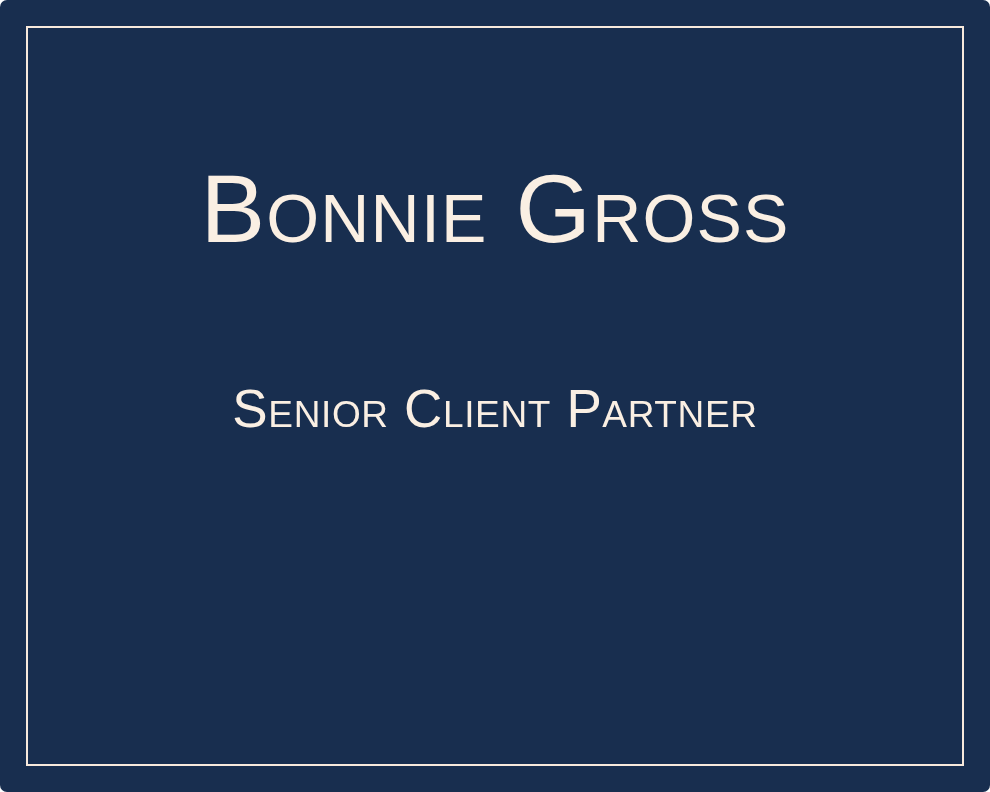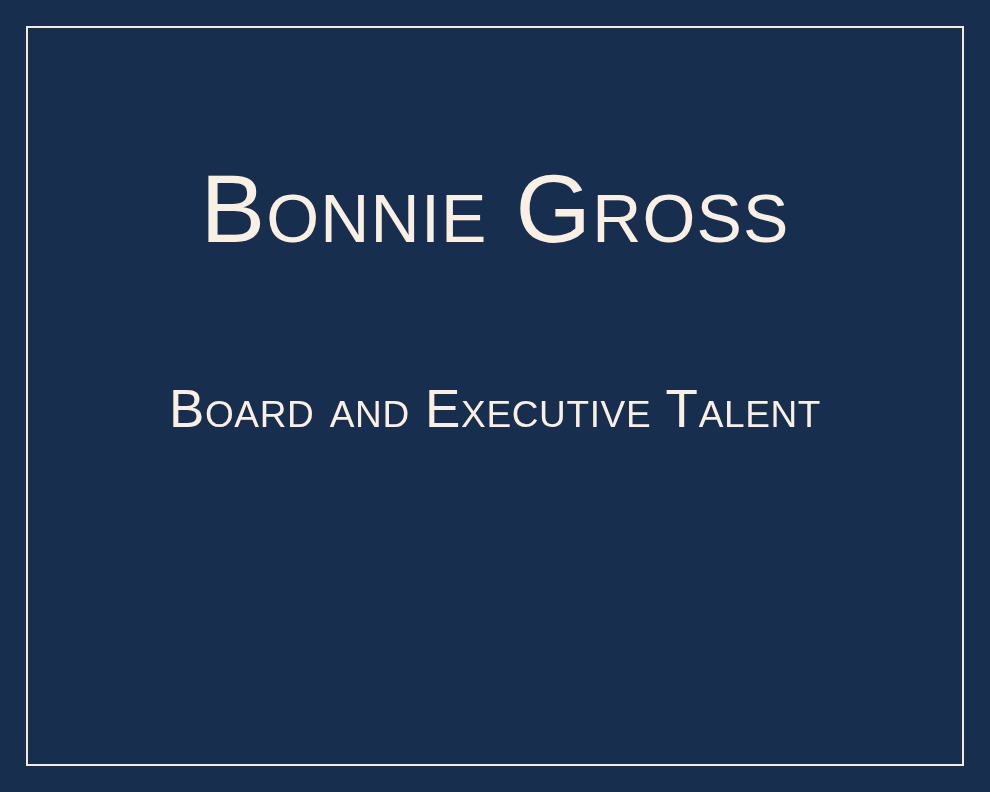--- a/index.html
+++ b/index.html
@@ -14,20 +14,21 @@
     font-family: "Liberation Sans", sans-serif;
   }
 
   .slide {
     position: relative;
     width: 990px;
     height: 792px;
     background: #182e4f;
     box-sizing: border-box;
     overflow: hidden;
+    border-radius: 7px;
   }
 
   
   .frame {
     position: absolute;
     left: 26px;
     top: 26px;
     right: 26px;
     bottom: 26px;
     border: 2px solid #f7e9dc;
@@ -89,17 +90,17 @@
 
 <div class="slide">
 
   <div class="frame"></div>
 
   <div class="content">
 
     <div class="name-title">Bonnie Gross</div>
 
     <div class="subtitle-block">
-      <div class="subtitle-line">Board and Executive Talent</div>
+      <div class="subtitle-line">Senior Client Partner</div>
     </div>
 
   </div>
 </div>
 
 </body></html>

